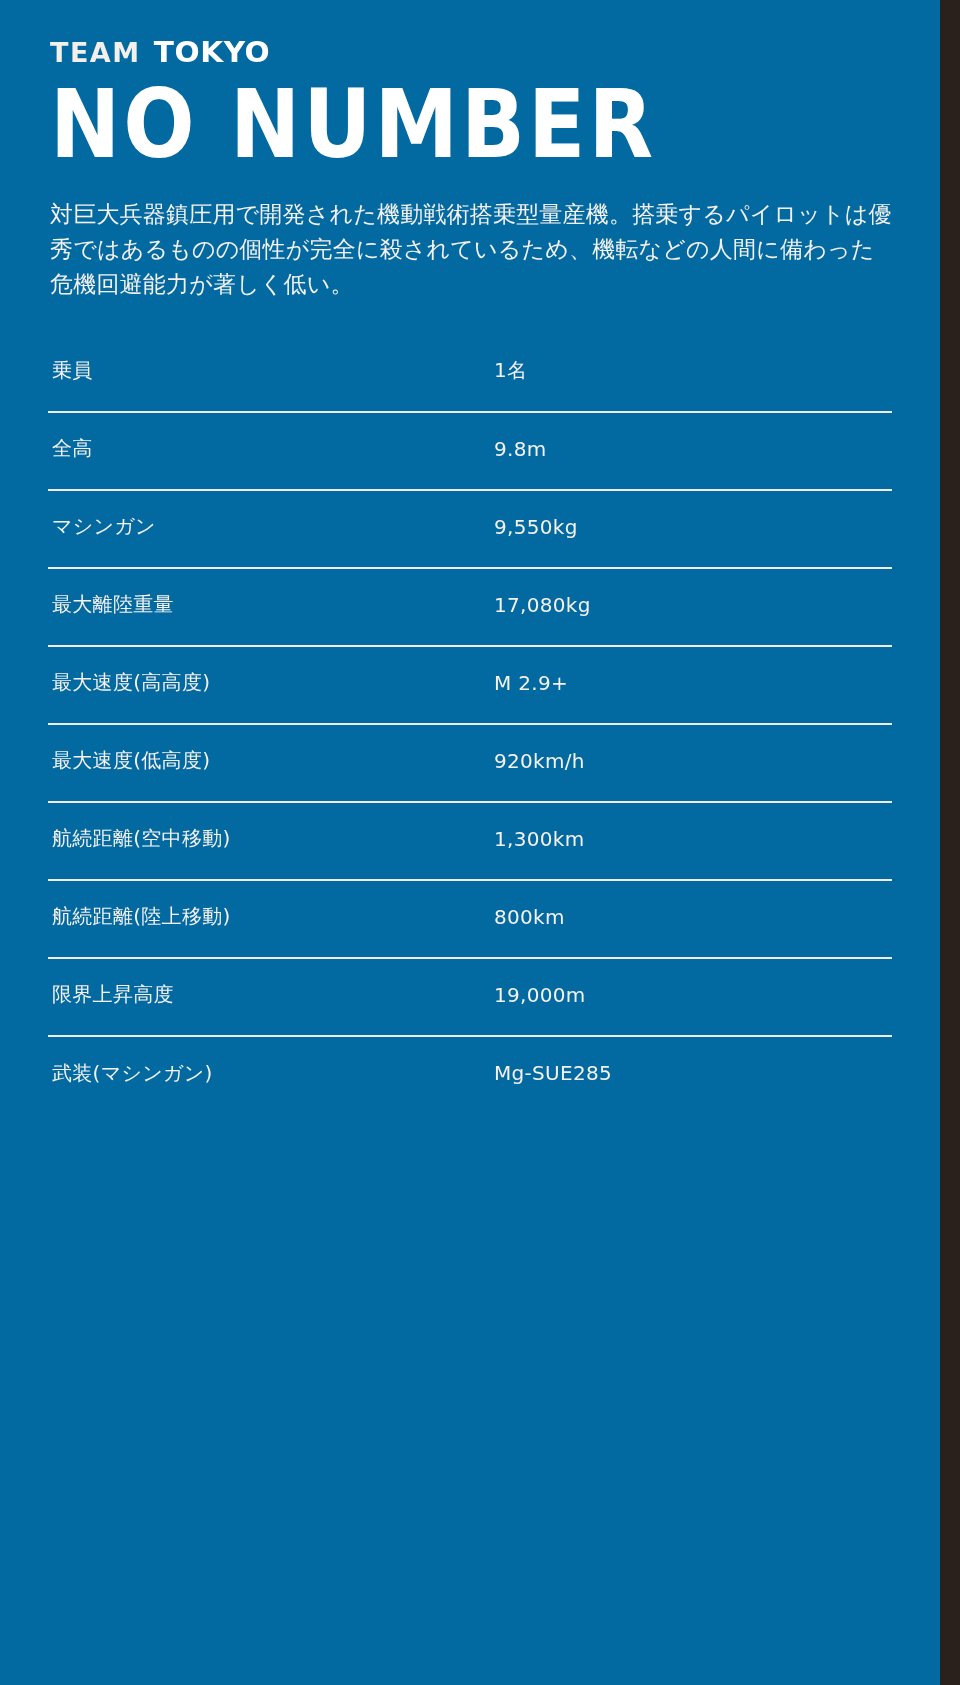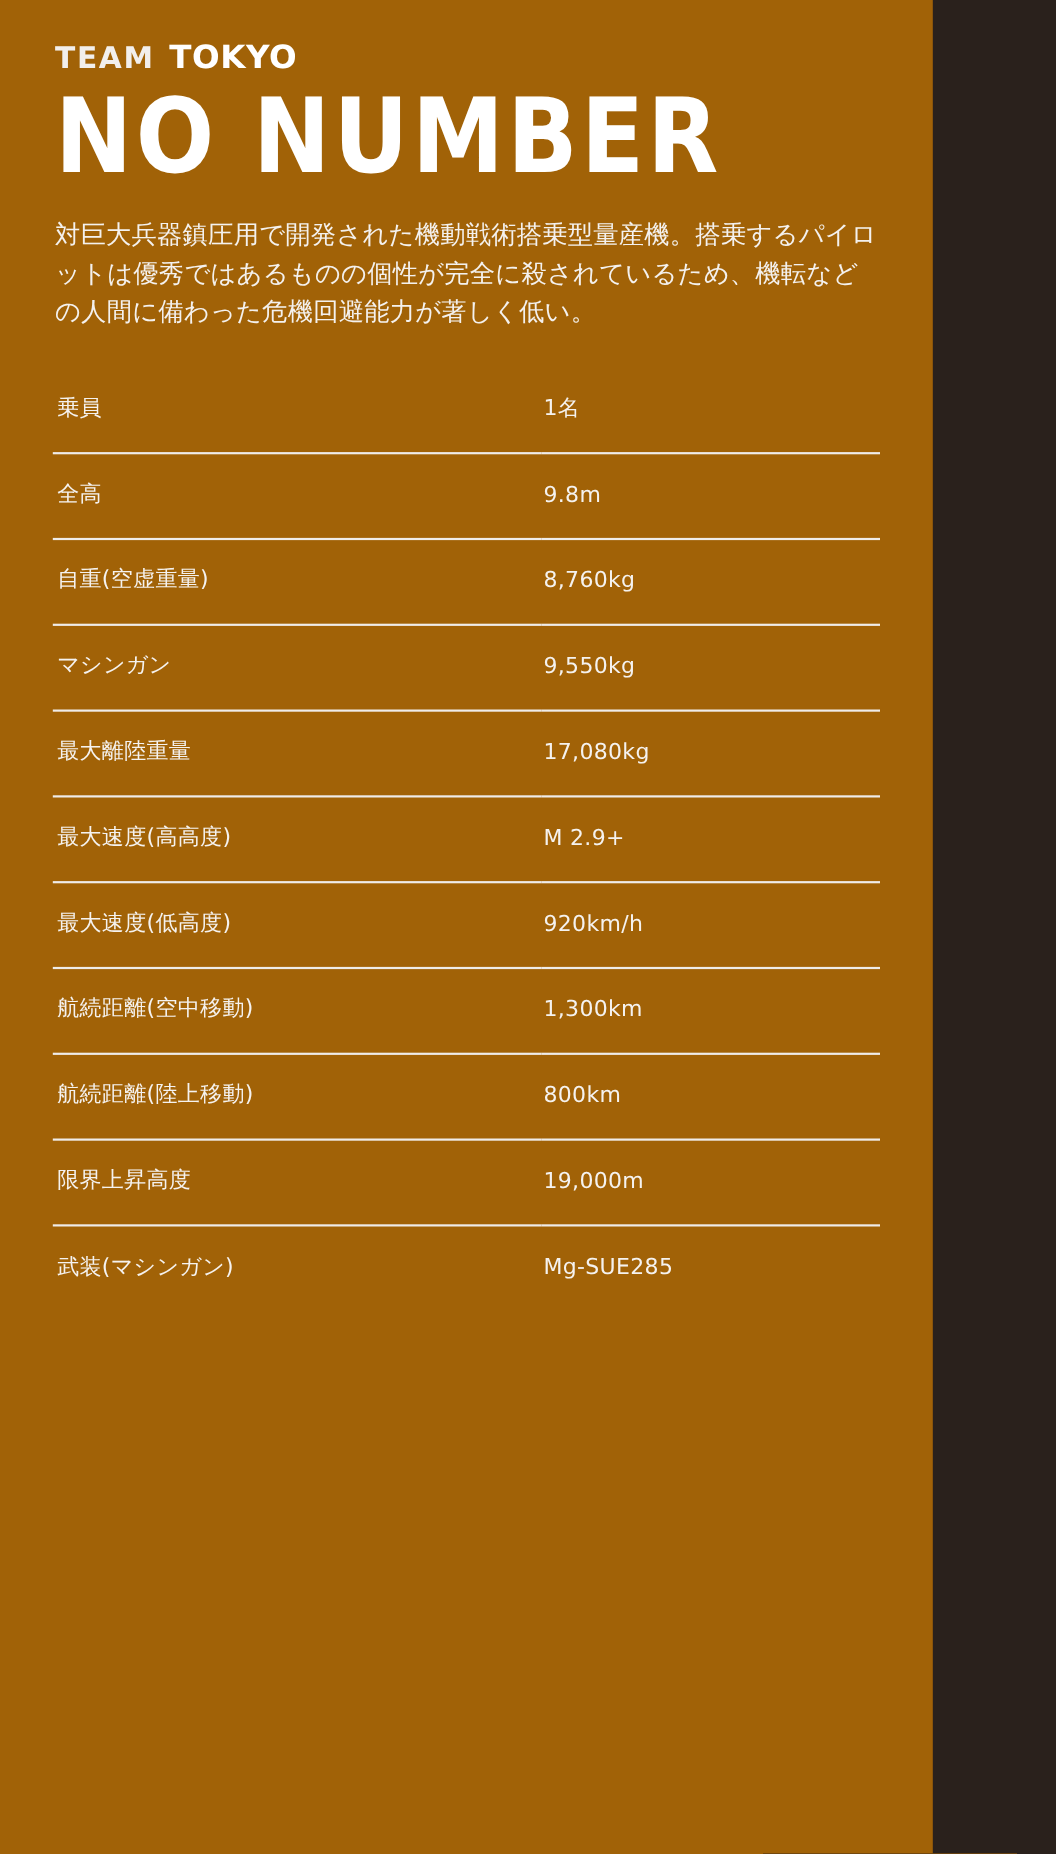--- a/index.html
+++ b/index.html
@@ -8,23 +8,23 @@
   }
   body {
     width: 960px;
     height: 1685px;
     background: #2a211c;
     font-family: "Liberation Sans", sans-serif;
     color: #ffffff;
     overflow: hidden;
   }
   .page {
-    width: 848px;
+    width: 940px;
     height: 1685px;
-    background: #a16207;
+    background: #0369a1;
     box-sizing: border-box;
     padding: 38px 48px 0 48px;
     position: relative;
   }
 
   
   .team-line {
     display: flex;
     align-items: baseline;
     gap: 14px;
@@ -120,24 +120,20 @@
     <tbody>
       <tr>
         <td class="spec-label">乗員</td>
         <td class="spec-value">1名</td>
       </tr>
       <tr>
         <td class="spec-label">全高</td>
         <td class="spec-value">9.8m</td>
       </tr>
       <tr>
-        <td class="spec-label">自重(空虚重量)</td>
-        <td class="spec-value">8,760kg</td>
-      </tr>
-      <tr>
         <td class="spec-label">マシンガン</td>
         <td class="spec-value">9,550kg</td>
       </tr>
       <tr>
         <td class="spec-label">最大離陸重量</td>
         <td class="spec-value">17,080kg</td>
       </tr>
       <tr>
         <td class="spec-label">最大速度(高高度)</td>
         <td class="spec-value">M 2.9+</td>

